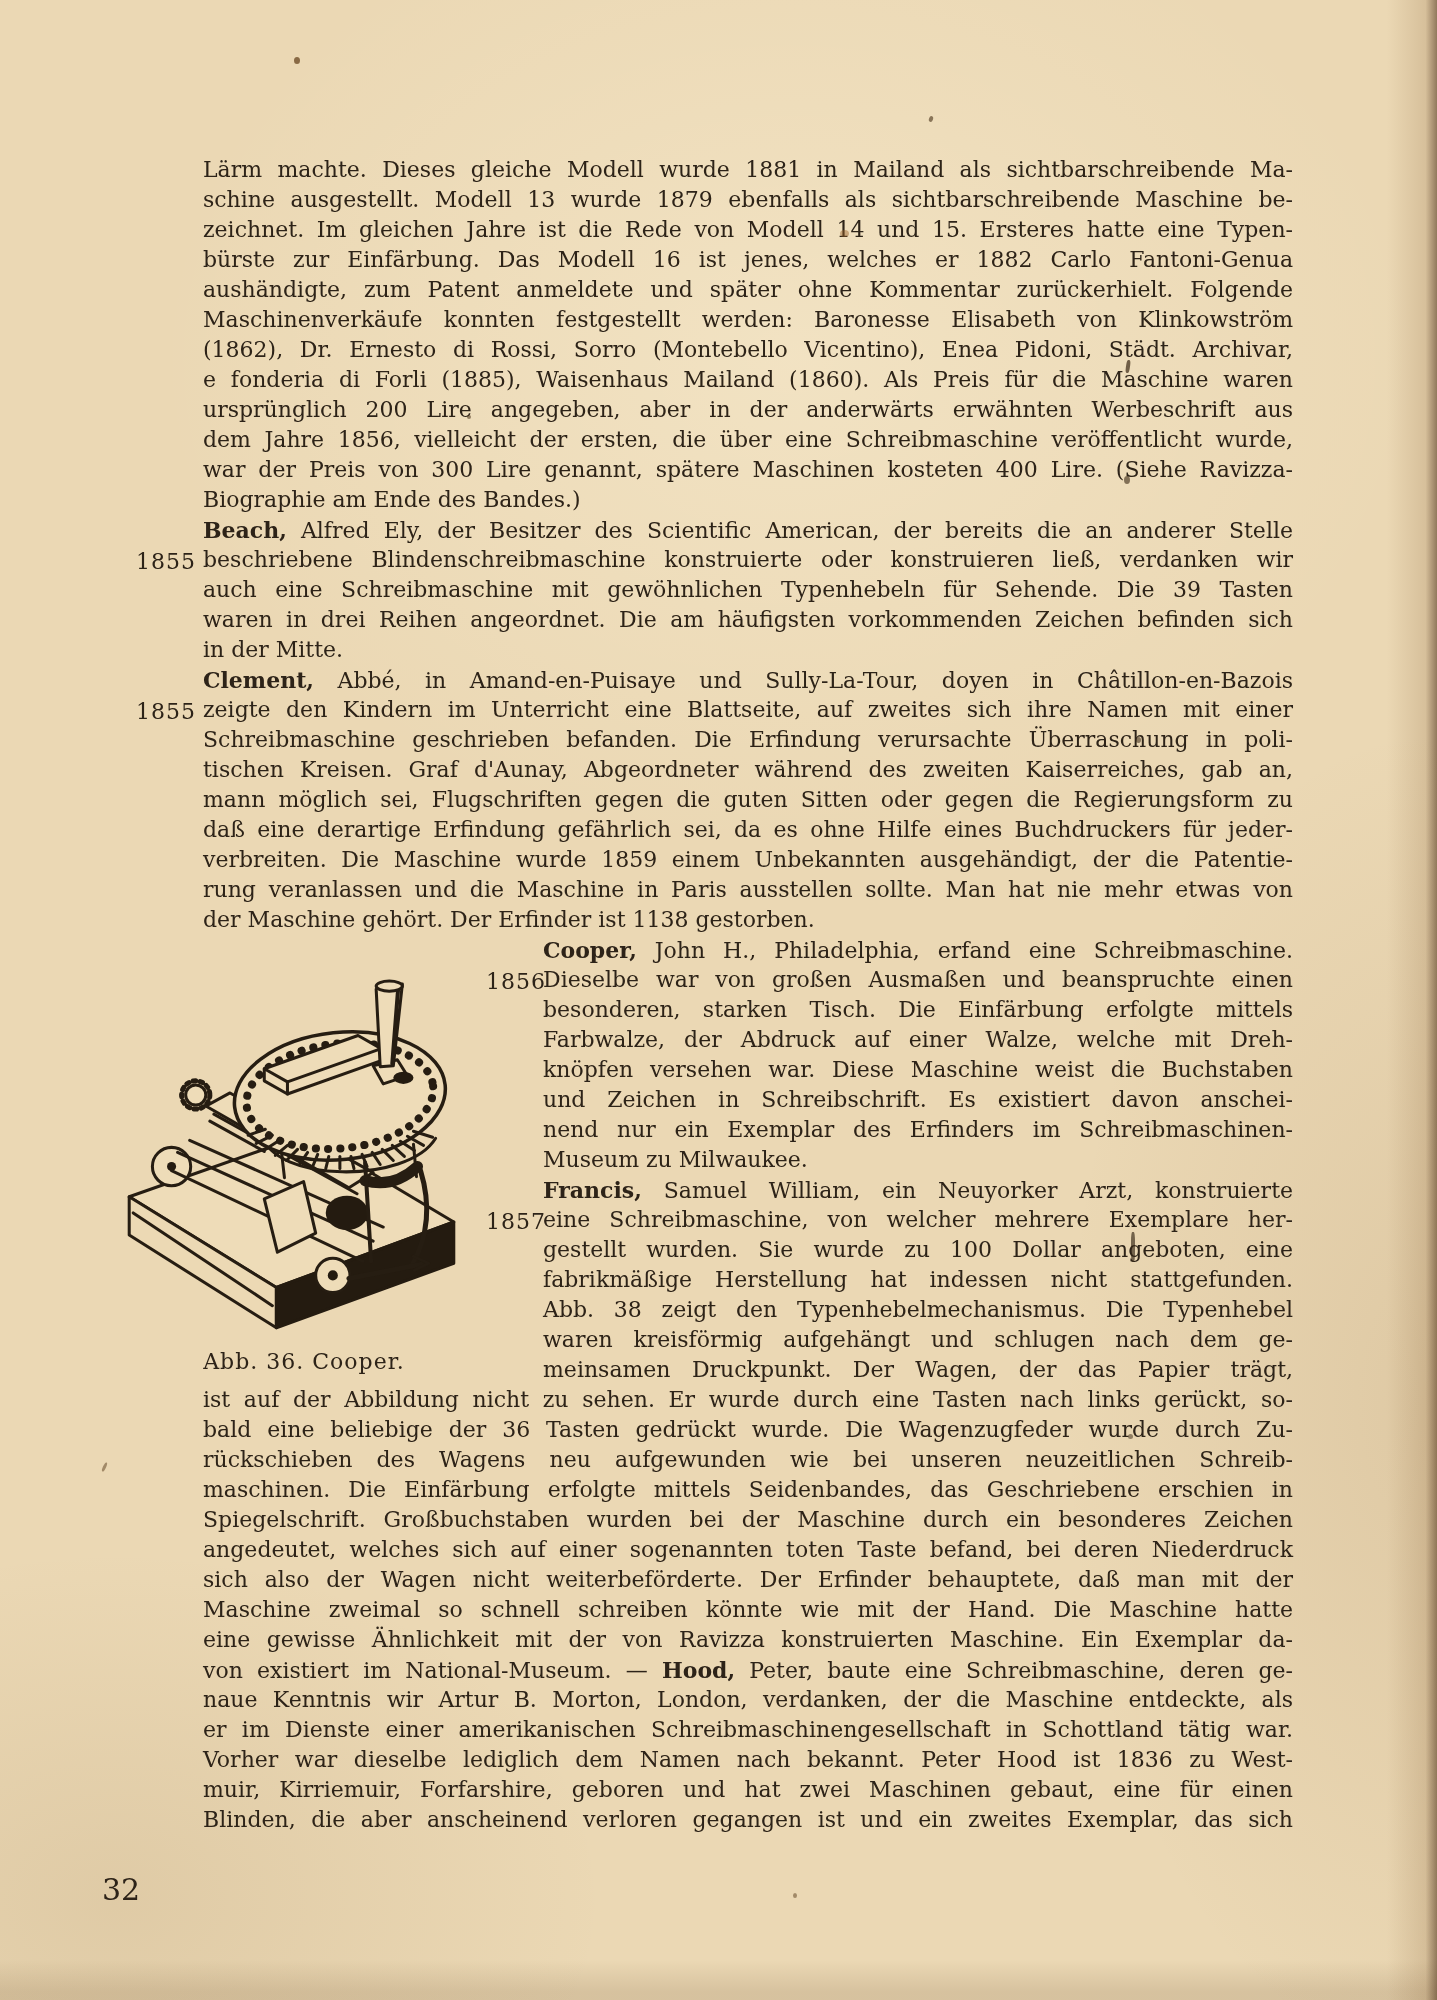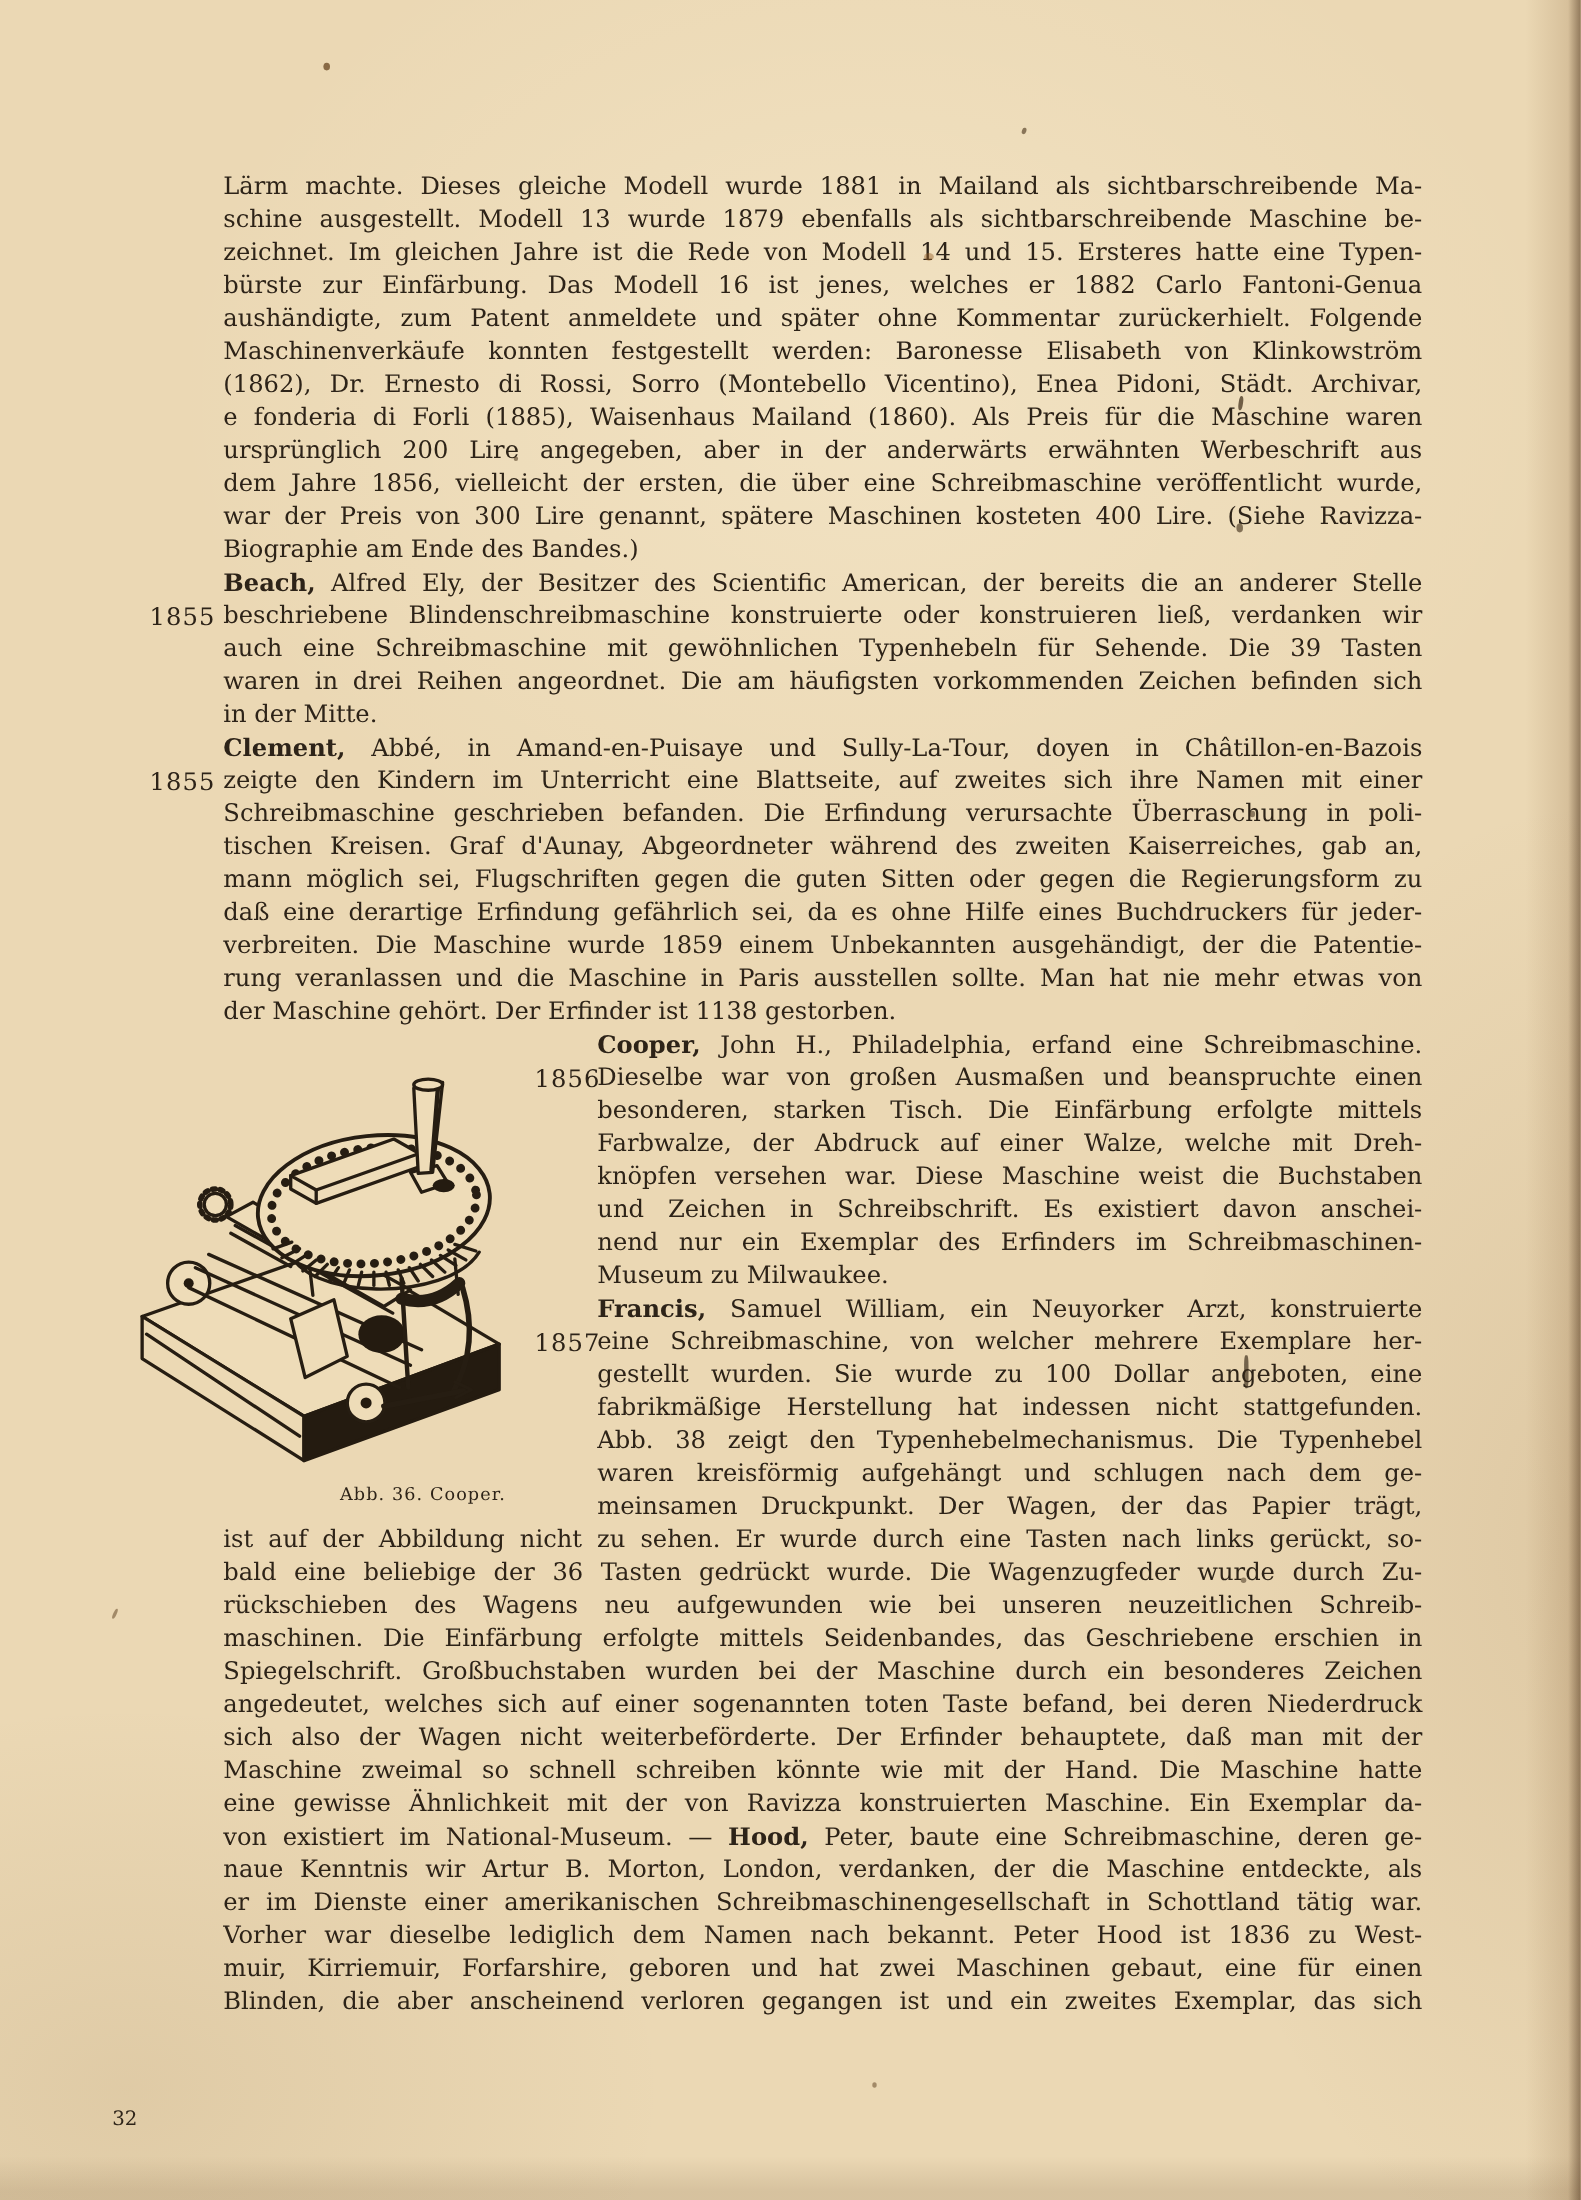--- a/index.html
+++ b/index.html
@@ -27,23 +27,23 @@
   }
   .line.last{text-align-last:left;}
   .bold{font-weight:bold;}
   .year{
     position:absolute;left:-67px;top:0;font-size:22px;letter-spacing:1px;margin-top:32px;
   }
   .para.indented .year{left:-57px;}
   .figure{position:absolute;left:113px;top:973px;width:358px;height:378px;}
   .caption{
     position:absolute;left:148px;top:1349px;width:312px;
-    text-align:right;font-size:16px;letter-spacing:1px;
-  }
-  .page-number{position:absolute;left:102px;top:1916px;font-size:18px;}
+    text-align:center;font-size:22px;letter-spacing:1px;
+  }
+  .page-number{position:absolute;left:102px;top:1872px;font-size:30px;}
   .speck{position:absolute;border-radius:50%;pointer-events:none;}
   .s1{left:294px;top:57px;width:6px;height:7px;background:rgba(104,70,32,.75);}
   .s2{left:929px;top:116px;width:4px;height:6px;background:rgba(70,48,24,.6);transform:rotate(20deg);}
   .s3{left:840px;top:230px;width:9px;height:7px;background:rgba(150,96,40,.45);}
   .s4{left:467px;top:415px;width:4px;height:4px;background:rgba(70,48,24,.55);}
   .s5{left:1126px;top:360px;width:4px;height:13px;background:rgba(58,40,20,.7);border-radius:40%;transform:rotate(8deg);}
   .s6{left:1124px;top:476px;width:6px;height:8px;background:rgba(58,40,20,.6);}
   .s7{left:1136px;top:737px;width:5px;height:6px;background:rgba(58,40,20,.55);}
   .s8{left:1131px;top:1232px;width:4px;height:30px;background:rgba(52,37,20,.65);border-radius:30%;}
   .s9{left:1128px;top:1434px;width:5px;height:5px;background:rgba(58,40,20,.5);}

